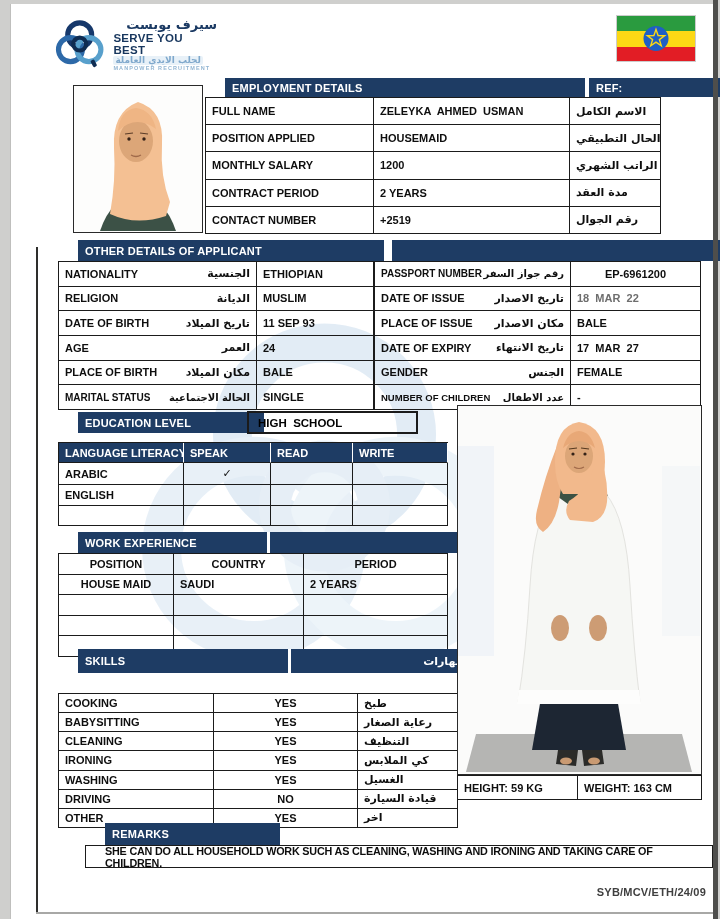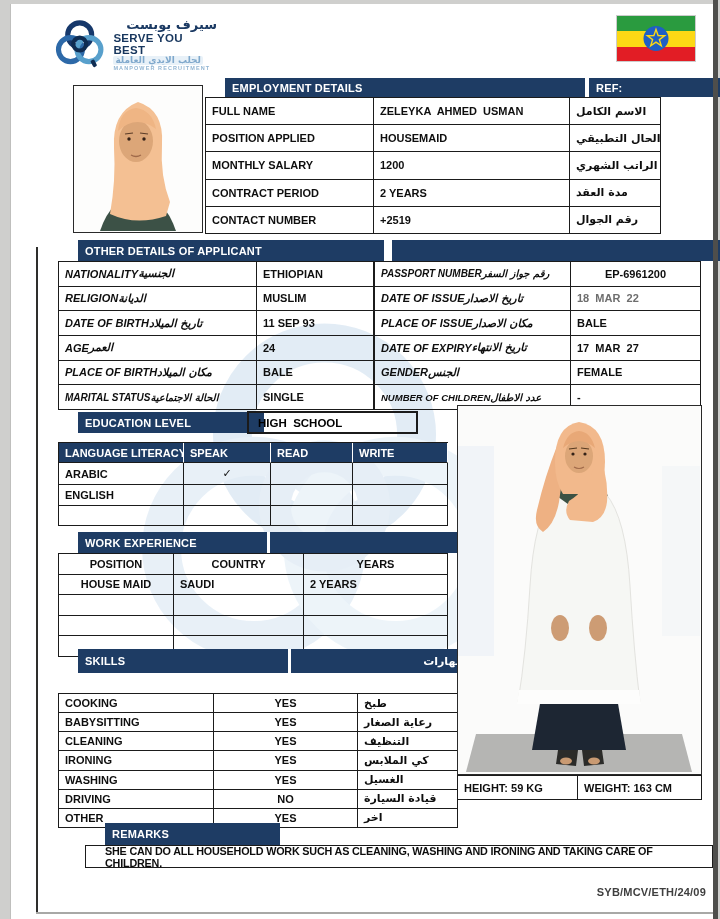--- a/index.html
+++ b/index.html
@@ -30,21 +30,21 @@
     display:flex;align-items:center;padding:0 6px;box-sizing:border-box;
     border-right:1.5px solid #1b1b1b;border-bottom:1.5px solid #1b1b1b;
     font-weight:bold;font-size:11px;color:#0e0e0e;overflow:hidden;white-space:pre;
   }
   .cell.center{justify-content:center;}
   .cell.right{justify-content:flex-end;}
   .cell.val{font-size:11px;}
   .cell.muted{color:#6e6e6e;}
   .cell.hcell{background:#1e3c64;color:#fff;border-right:1.5px solid #ffffff;border-bottom:1.5px solid #1b1b1b;}
   .cell.hcell:last-child{border-right:1.5px solid #1b1b1b;}
-  .lblsplit{display:flex;justify-content:flex-start;width:100%;align-items:center;font-style:italic;}
+  .lblsplit{display:flex;justify-content:space-between;width:100%;align-items:center;}
   .ar{font-family:"DejaVu Sans",sans-serif;direction:rtl;font-weight:bold;}
   .en{font-weight:bold;}
   
   .logo-wrap{position:absolute;left:52px;top:12px;width:165px;height:66px;display:flex;gap:6px;align-items:center;}
   .logo-text{display:flex;flex-direction:column;line-height:1.05;}
   .logo-ar-top{font-size:13px;color:#1b3a63;font-family:"DejaVu Sans",sans-serif;font-weight:bold;direction:rtl;}
   .logo-en{font-size:11.5px;color:#17365d;font-weight:bold;letter-spacing:.3px;}
   .logo-ar-bot{font-size:9px;color:#7fa8cc;font-family:"DejaVu Sans",sans-serif;font-weight:bold;direction:rtl;background:#e8f1f8;padding:0 2px;border-radius:2px;width:fit-content;}
   .logo-tag{font-size:5.5px;color:#93b6d3;font-weight:bold;letter-spacing:1.1px;margin-top:1px;}
   
@@ -211,21 +211,21 @@
   <div class="cell"></div>
 </div>
 
 <div class="bar" style="left:58px;top:532px;width:390px;height:21px;">
   <span>WORK EXPERIENCE</span>
   <div class="bardiv" style="left:189px;"></div>
 </div>
 <div class="tbl" style="left:58px;top:553px;width:390px;height:104px;grid-template-columns:115px 130px auto;grid-template-rows:repeat(5,1fr);">
   <div class="cell center">POSITION</div>
   <div class="cell center">COUNTRY</div>
-  <div class="cell center">YEARS</div>
+  <div class="cell center">PERIOD</div>
 
   <div class="cell center">HOUSE MAID</div>
   <div class="cell">SAUDI</div>
   <div class="cell">2 YEARS</div>
 
   <div class="cell center"></div>
   <div class="cell"></div>
   <div class="cell"></div>
 
   <div class="cell center"></div>

